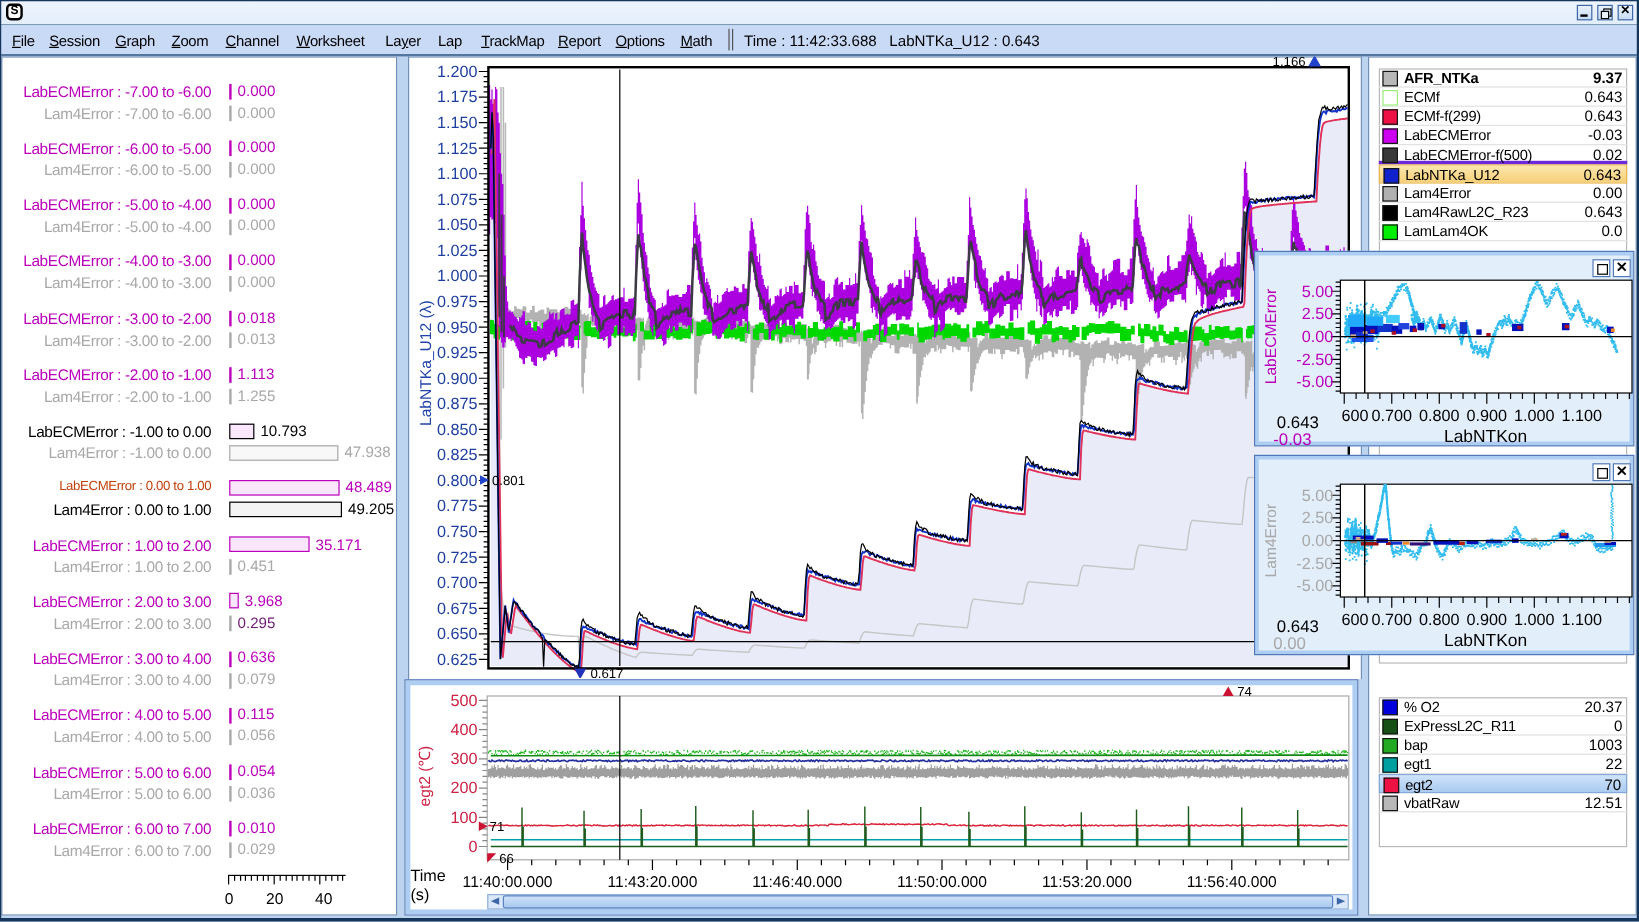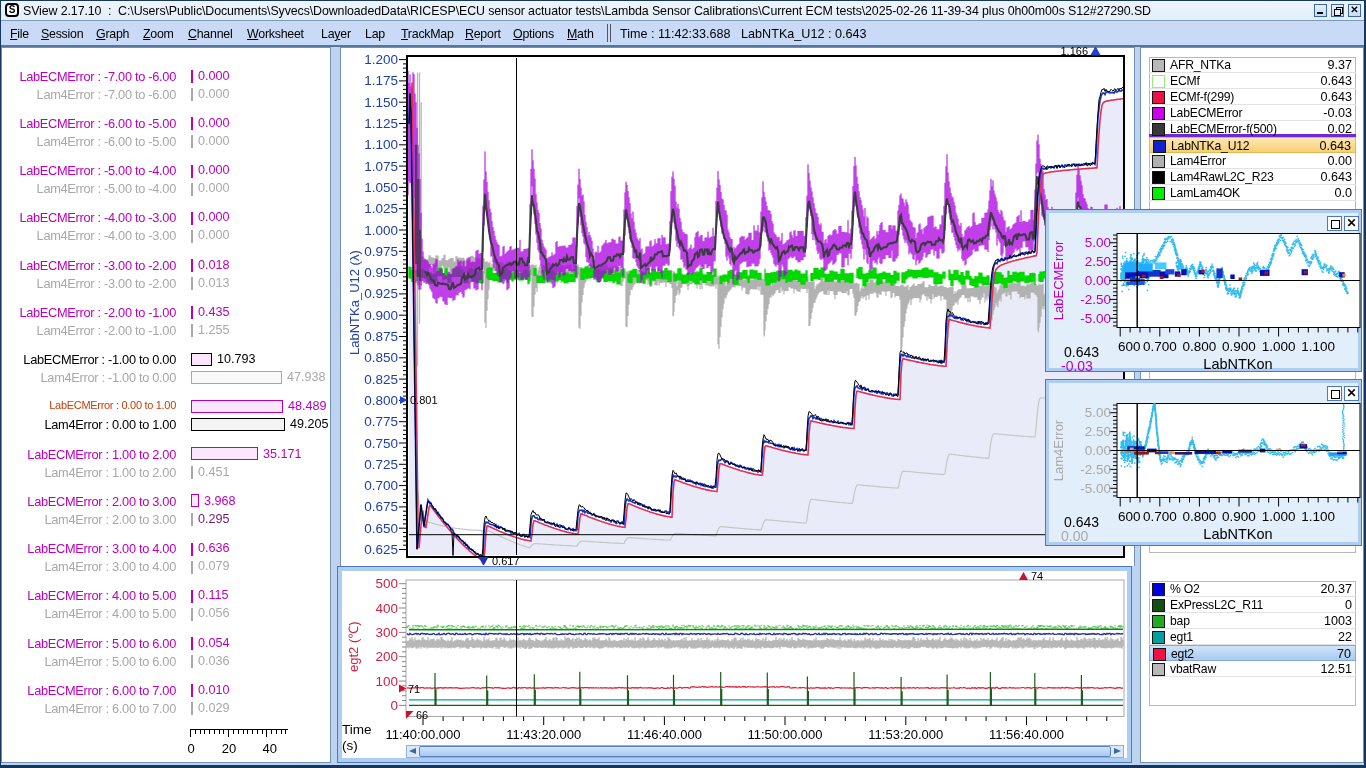--- a/index.html
+++ b/index.html
@@ -3,21 +3,20 @@
 *{margin:0;padding:0}
 body{width:1366px;height:768px;overflow:hidden;font-family:"Liberation Sans",sans-serif;background:#bcd4f0;position:relative}
 .abs{position:absolute}
 </style></head>
 <body>
 
 <div class="abs" style="left:0;top:0;width:1366px;height:768px;border:1px solid #16365c;border-bottom:3px solid #16365c;border-right:2px solid #16365c;box-sizing:border-box;pointer-events:none;z-index:50"></div>
 
 <div class="abs" style="left:1px;top:1px;width:1363px;height:19px;background:linear-gradient(#eef4fd,#e2eefb);border-bottom:1px solid #8099b4">
   <div class="abs" style="left:4px;top:2px;width:14px;height:14px;background:#fff;border:2px solid #000;border-radius:4px;box-sizing:border-box;font-size:10px;font-weight:bold;text-align:center;line-height:10px;color:#000">S</div>
-  <div class="abs" style="left:22px;top:3px;font-size:12.4px;letter-spacing:-0.1px;color:#000;white-space:nowrap">SView 2.17.10&nbsp;&nbsp;:&nbsp;&nbsp;C:\Users\Public\Documents\Syvecs\DownloadedData\RICESP\ECU sensor actuator tests\Lambda Sensor Calibrations\Current ECM tests\2025-02-26 11-39-34 plus 0h00m00s S12#27290.SD</div>
   <div class="abs" style="left:1313px;top:3px;width:13px;height:13px;background:linear-gradient(#e8f1fc,#c8ddf4);border:1.5px solid #3c66a8;box-sizing:border-box">
       <div class="abs" style="left:1.5px;top:7px;width:6px;height:1.5px;background:#000"></div>
     </div>
   <div class="abs" style="left:1330px;top:3px;width:13px;height:13px;background:linear-gradient(#e8f1fc,#c8ddf4);border:1.5px solid #3c66a8;box-sizing:border-box">
       <div class="abs" style="left:3.5px;top:1.5px;width:5px;height:5px;border:1.2px solid #000"></div>
       <div class="abs" style="left:1.5px;top:3.5px;width:5px;height:5px;border:1.2px solid #000;background:#e8f1fc"></div>
     </div>
   <div class="abs" style="left:1347px;top:3px;width:13px;height:13px;background:linear-gradient(#e8f1fc,#c8ddf4);border:1.5px solid #3c66a8;box-sizing:border-box;font-size:10px;font-weight:bold;text-align:center;line-height:9px">✕</div>
 </div>
 
@@ -65,21 +64,21 @@
     <div style="position:absolute;left:189px;top:181.8px;width:2px;height:13px;background:#a8a8a8"></div>
     <div style="position:absolute;left:196px;top:180.3px;font-size:12.6px;color:#a8a8a8">0.000</div>
     <div style="position:absolute;right:154px;top:209.5px;font-size:12.8px;letter-spacing:-0.3px;color:#bb00bb;white-space:nowrap">LabECMError : -3.00 to -2.00</div>
     <div style="position:absolute;left:189px;top:211.0px;width:2px;height:13px;background:#bb00bb"></div>
     <div style="position:absolute;left:196px;top:209.5px;font-size:12.6px;color:#bb00bb">0.018</div>
     <div style="position:absolute;right:154px;top:227.6px;font-size:12.8px;letter-spacing:-0.3px;color:#a8a8a8;white-space:nowrap">Lam4Error : -3.00 to -2.00</div>
     <div style="position:absolute;left:189px;top:229.1px;width:2px;height:13px;background:#a8a8a8"></div>
     <div style="position:absolute;left:196px;top:227.6px;font-size:12.6px;color:#a8a8a8">0.013</div>
     <div style="position:absolute;right:154px;top:256.8px;font-size:12.8px;letter-spacing:-0.3px;color:#bb00bb;white-space:nowrap">LabECMError : -2.00 to -1.00</div>
     <div style="position:absolute;left:189px;top:258.2px;width:2px;height:13px;background:#bb00bb"></div>
-    <div style="position:absolute;left:196px;top:256.8px;font-size:12.6px;color:#bb00bb">0.435</div>
+    <div style="position:absolute;left:196px;top:256.8px;font-size:12.6px;color:#bb00bb">1.113</div>
     <div style="position:absolute;right:154px;top:274.9px;font-size:12.8px;letter-spacing:-0.3px;color:#a8a8a8;white-space:nowrap">Lam4Error : -2.00 to -1.00</div>
     <div style="position:absolute;left:189px;top:276.4px;width:2px;height:13px;background:#a8a8a8"></div>
     <div style="position:absolute;left:196px;top:274.9px;font-size:12.6px;color:#a8a8a8">1.255</div>
     <div style="position:absolute;right:154px;top:304.0px;font-size:12.8px;letter-spacing:-0.3px;color:#000;white-space:nowrap">LabECMError : -1.00 to 0.00</div>
     <div style="position:absolute;left:189px;top:304.5px;width:21px;height:13px;background:#fbe7fd;border:1.5px solid #000;box-sizing:border-box"></div>
     <div style="position:absolute;left:215px;top:304.0px;font-size:12.6px;color:#000">10.793</div>
     <div style="position:absolute;right:154px;top:322.1px;font-size:12.8px;letter-spacing:-0.3px;color:#a8a8a8;white-space:nowrap">Lam4Error : -1.00 to 0.00</div>
     <div style="position:absolute;left:189px;top:322.6px;width:91px;height:13px;background:#f8f8f8;border:1.5px solid #a8a8a8;box-sizing:border-box"></div>
     <div style="position:absolute;left:285px;top:322.1px;font-size:12.6px;color:#a8a8a8">47.938</div>
     <div style="position:absolute;right:154px;top:351.2px;font-size:11px;letter-spacing:-0.3px;color:#c2410c;white-space:nowrap">LabECMError : 0.00 to 1.00</div>
@@ -413,21 +412,21 @@
 <div class="abs" style="left:342px;top:738px;font-size:13.5px;color:#000">(s)</div>
 
 <div class="abs" style="left:406px;top:745px;width:718px;height:13px;background:#dae8fa;border:1px solid #8fb0d8;box-sizing:border-box">
   <div class="abs" style="left:12px;top:0px;width:692px;height:11px;background:linear-gradient(#cfe2f8,#a9c9ef);border:1px solid #5a82c2;border-radius:2px;box-sizing:border-box"></div>
   <div class="abs" style="left:2px;top:2px;width:0;height:0;border-right:7px solid #3c66a8;border-top:3.5px solid transparent;border-bottom:3.5px solid transparent"></div>
   <div class="abs" style="left:707px;top:2px;width:0;height:0;border-left:7px solid #3c66a8;border-top:3.5px solid transparent;border-bottom:3.5px solid transparent"></div>
 </div>
 
 <div class="abs" style="left:1140px;top:47px;width:224px;height:716px;background:#fff;border:1px solid #7090b8;box-sizing:border-box"></div>
 <div style="position:absolute;left:1149px;top:57px;width:207px;height:496px;border:1px solid #b8b8b8;background:#fff;box-sizing:border-box"></div>
-<div style="position:absolute;left:1149px;top:57px;width:207px;height:16px;border-bottom:1px solid #e2e2e2;box-sizing:border-box;">
+<div style="position:absolute;left:1149px;top:57px;width:207px;height:16px;border-bottom:1px solid #e2e2e2;box-sizing:border-box;font-weight:bold;">
 <div style="position:absolute;left:3px;top:2px;width:11px;height:11px;background:#b8b8b8;border:1px solid #151515"></div>
 <div style="position:absolute;left:21px;top:1px;font-size:12.2px;letter-spacing:-0.2px;color:#000;white-space:nowrap">AFR_NTKa</div>
 <div style="position:absolute;right:4px;top:1px;font-size:12.6px;color:#000">9.37</div>
 </div>
 <div style="position:absolute;left:1149px;top:73px;width:207px;height:16px;border-bottom:1px solid #e2e2e2;box-sizing:border-box;">
 <div style="position:absolute;left:3px;top:2px;width:11px;height:11px;background:#ffffff;border:1px solid #99ee77"></div>
 <div style="position:absolute;left:21px;top:1px;font-size:12.2px;letter-spacing:-0.2px;color:#000;white-space:nowrap">ECMf</div>
 <div style="position:absolute;right:4px;top:1px;font-size:12.6px;color:#000">0.643</div>
 </div>
 <div style="position:absolute;left:1149px;top:89px;width:207px;height:16px;border-bottom:1px solid #e2e2e2;box-sizing:border-box;">

